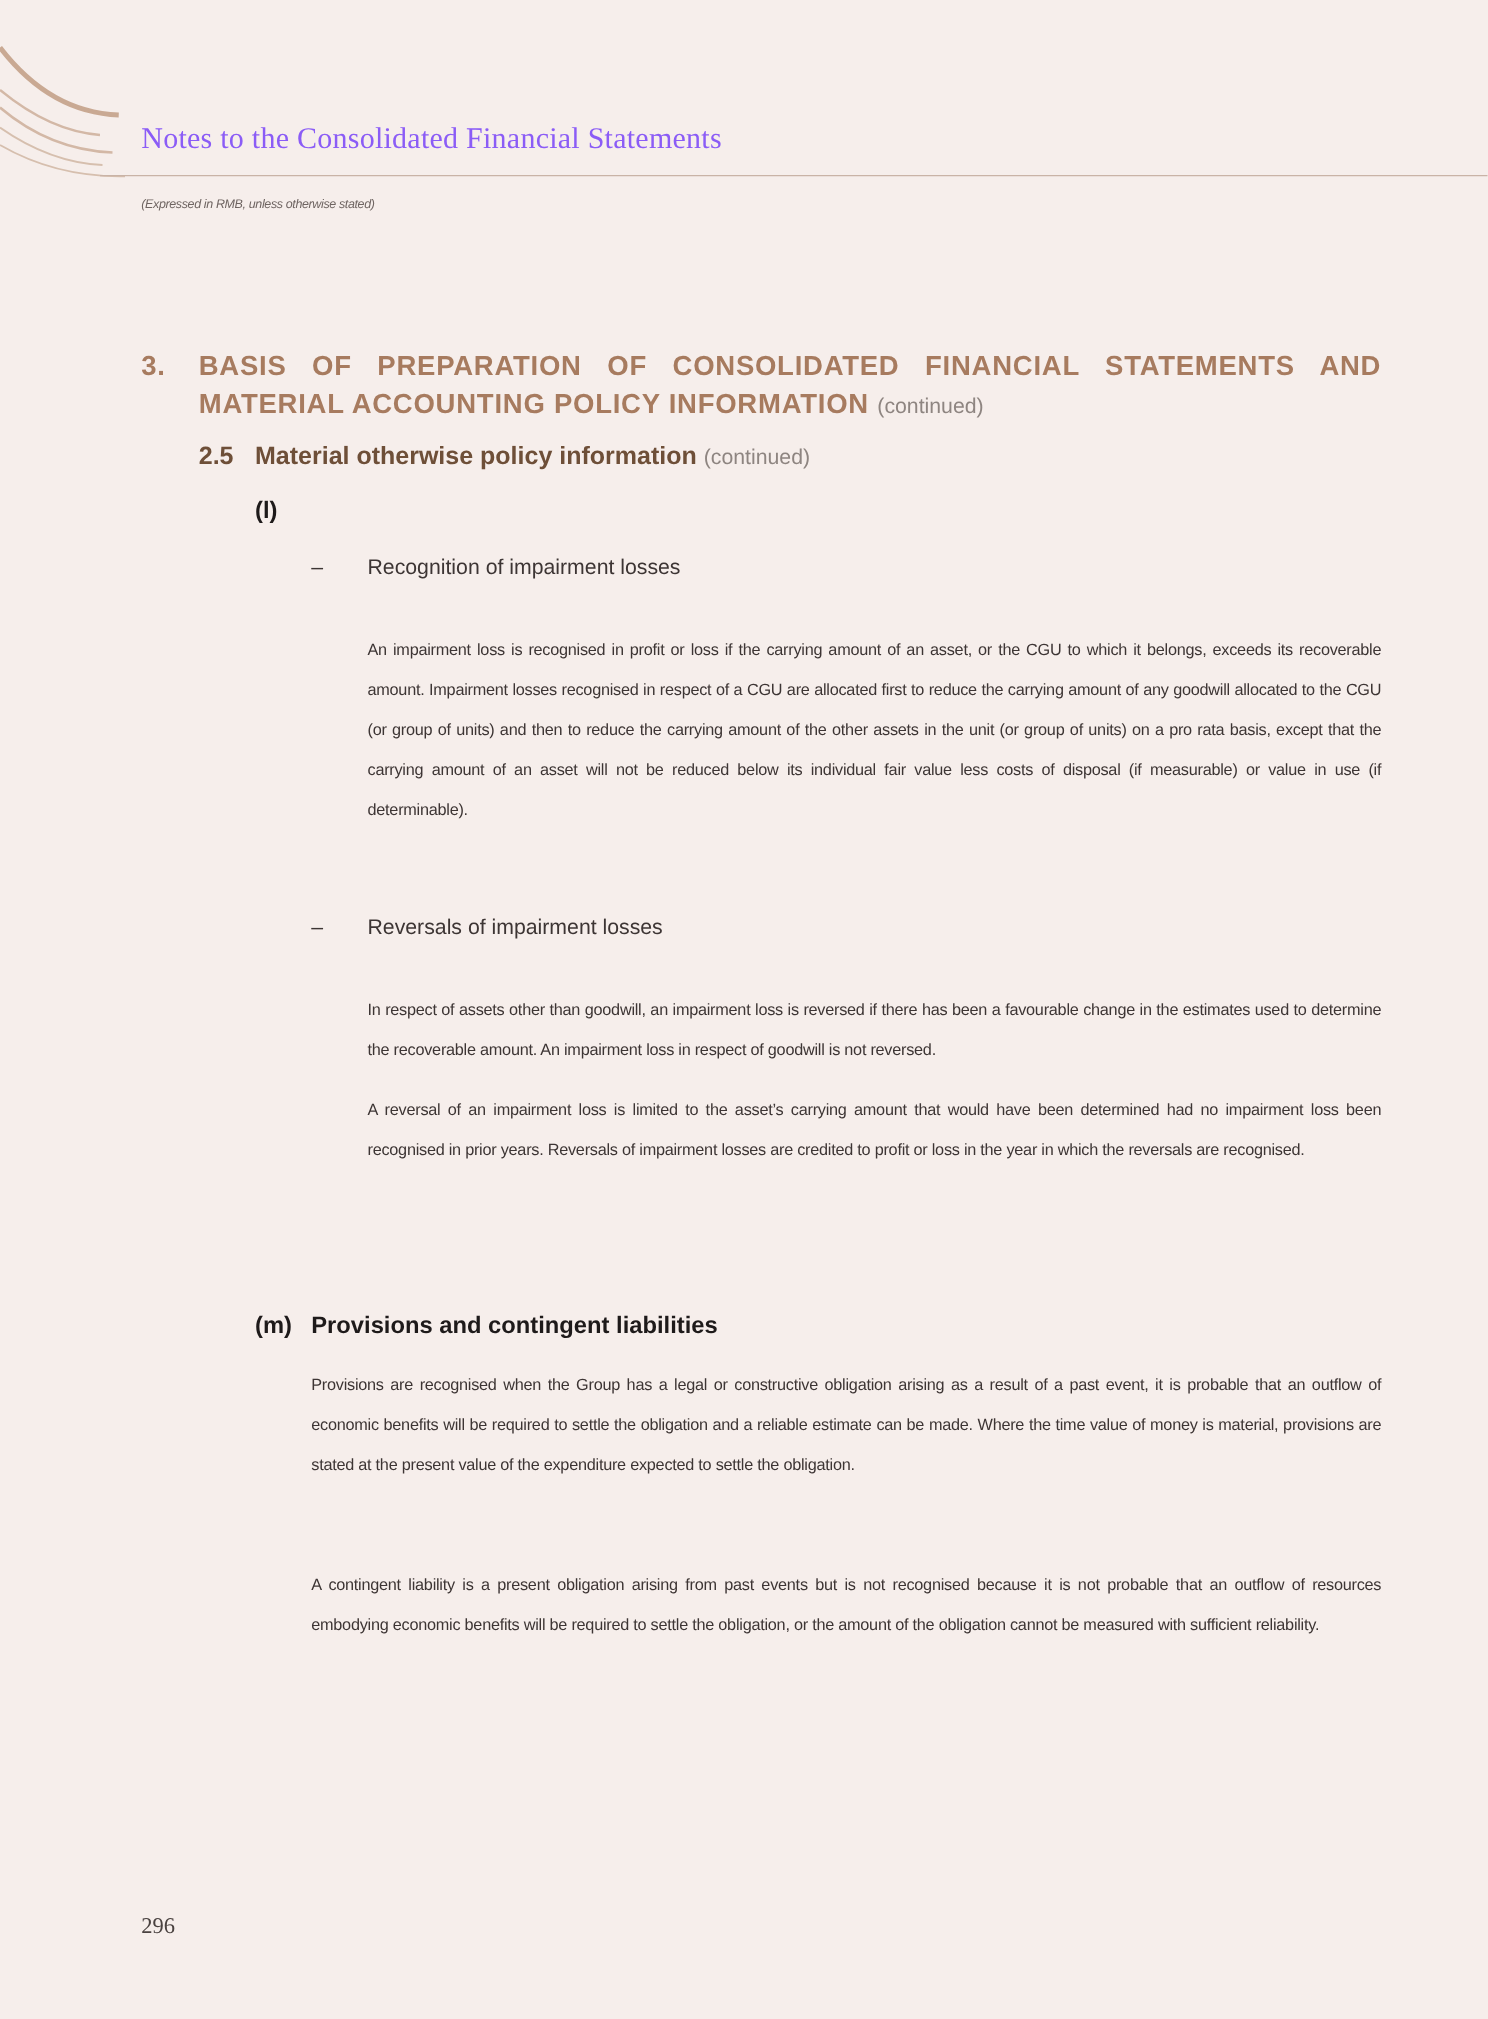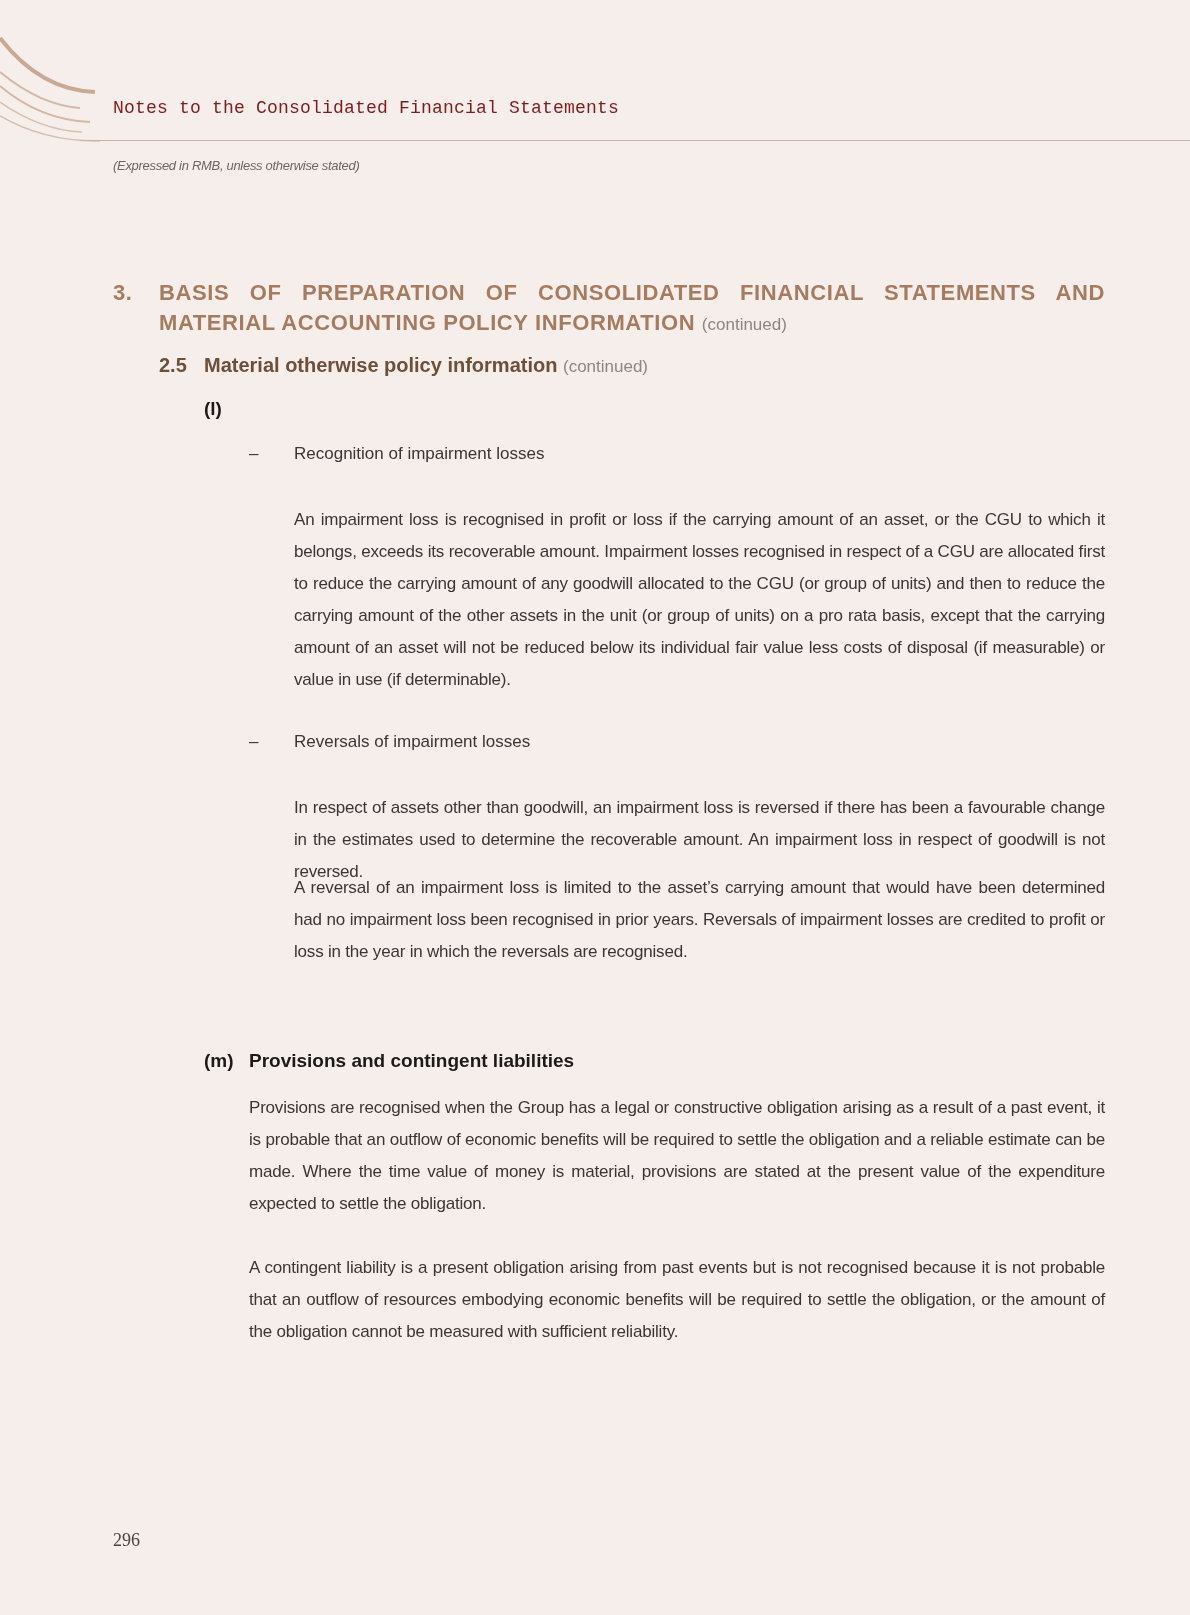--- a/index.html
+++ b/index.html
@@ -7,30 +7,30 @@
     width: 1190px; height: 1615px;
     background: #f6eeeb;
     position: relative;
     overflow: hidden;
     font-family: "Liberation Sans", "DejaVu Sans", sans-serif;
     color: #3a3232;
   }
   .deco { position: absolute; left: 0; top: 30px; }
   .running-head {
     position: absolute; left: 113px; top: 98px;
-    font-family: Liberation Mono, monospace;
-    font-size: 18px; color: #7f1d1d; letter-spacing: 0.2px;
+    font-family: Liberation Serif, serif;
+    font-size: 24px; color: #8b5cf6; letter-spacing: 0.2px;
   }
   .head-rule {
     position: absolute; left: 80px; top: 140px; width: 1110px; height: 1px;
     background: #c9b3a6;
   }
   .expressed {
     position: absolute; left: 113px; top: 158px;
-    font-size: 13px; font-style: italic; color: #6f6562; letter-spacing: -0.3px;
+    font-size: 10px; font-style: italic; color: #6f6562; letter-spacing: -0.3px;
   }
   .sec3 {
     position: absolute; left: 113px; top: 278px; width: 992px;
     color: #a77b5f; font-weight: bold; font-size: 22px; line-height: 30px;
     letter-spacing: 0.6px;
   }
   .sec3 .num { position: absolute; left: 0; top: 0; }
   .sec3 .title { margin-left: 46px; text-align: justify; text-align-last: left; }
   .cont { font-weight: normal; color: #8e8581; font-size: 17px; letter-spacing: 0; }
   .sec32 {
@@ -40,21 +40,21 @@
   .sec32 .num { display: inline-block; width: 45px; }
   .sub {
     position: absolute; font-weight: bold; font-size: 19px; color: #1e1a1a;
   }
   .sub .lbl { position: absolute; left: 0; top: 0; }
   .sub .t { margin-left: 45px; }
   .dash-item { position: absolute; font-size: 17px; color: #3d3534; }
   .dash-item .d { position: absolute; left: 0; top: 0; }
   .dash-item .t { margin-left: 45px; }
   .para {
-    position: absolute; font-size: 17px; line-height: 32px; color: #3d3534;
+    position: absolute; font-size: 13px; line-height: 32px; color: #3d3534;
     text-align: justify; font-family: "Liberation Sans", "DejaVu Sans", sans-serif;
     letter-spacing: -0.2px;
   }
   .pagenum {
     position: absolute; left: 113px; top: 1530px;
     font-family: "Liberation Serif", "DejaVu Serif", serif; font-size: 18px; color: #4a4240;
   }
 </style>
 </head>
 <body>

